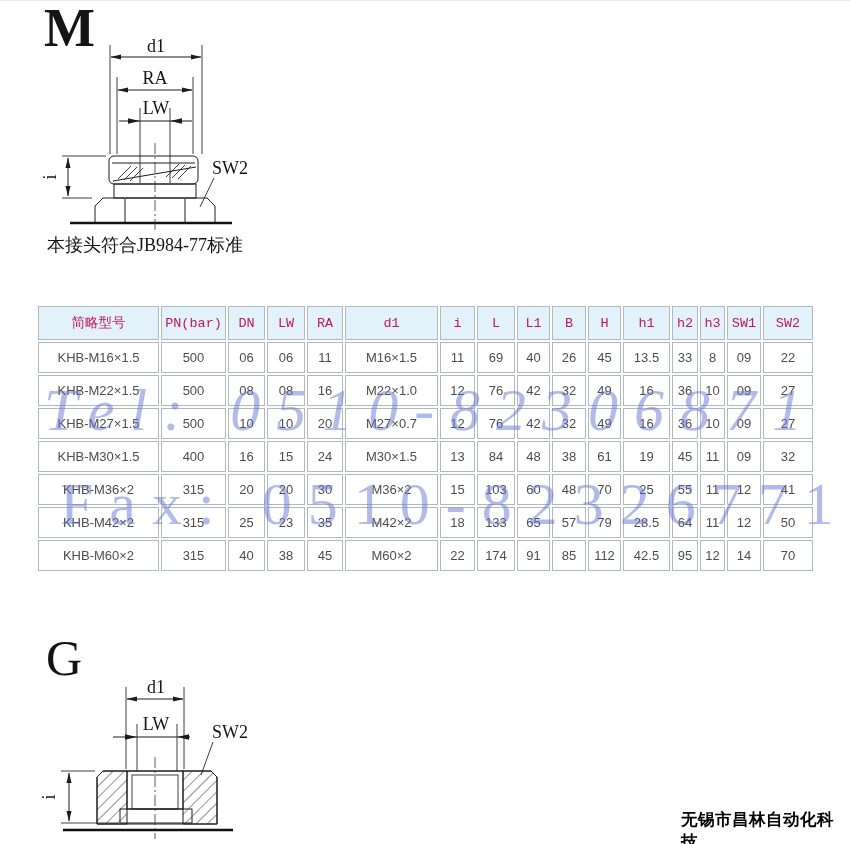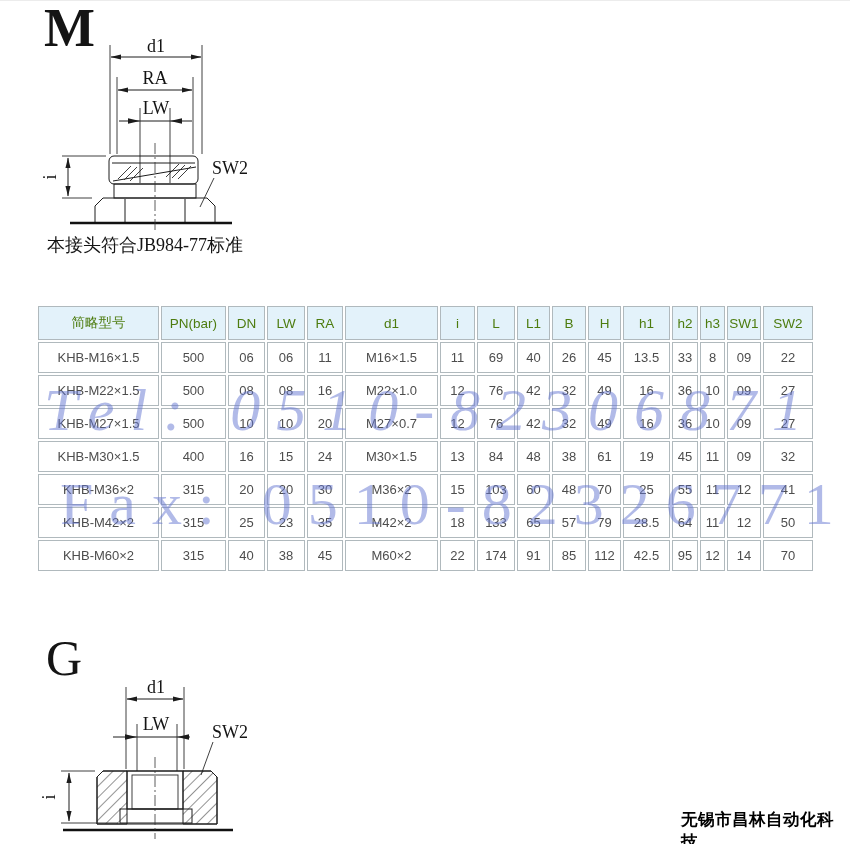--- a/index.html
+++ b/index.html
@@ -22,21 +22,21 @@
 
   
   .table-wrap{position:absolute;left:36px;top:303px;}
   table.spec{border-collapse:separate;border-spacing:2px;table-layout:fixed;}
   table.spec th,table.spec td{
     box-sizing:border-box;border:1px solid #b0b9bd;background:#ffffff;
     text-align:center;vertical-align:middle;padding:0;overflow:hidden;white-space:nowrap;
     font-size:13px;color:#4d4d4d;height:31px;
   }
   table.spec th{
-    background:#e3f2fa;color:#4d7c0f;font-weight:normal;font-size:13.5px;height:34px;
+    background:#e3f2fa;color:#be185d;font-weight:normal;font-size:13.5px;height:34px;font-family:Liberation Mono, monospace;
   }
 
   
   .watermark{
     position:absolute;left:44px;white-space:nowrap;pointer-events:none;z-index:5;
     font-family:"Liberation Serif","DejaVu Serif",serif;
     font-size:60px;letter-spacing:16px;line-height:1.1;
     color:rgba(100,118,210,0.5);
   }
   .wm-tel{top:376px;font-style:italic;}

